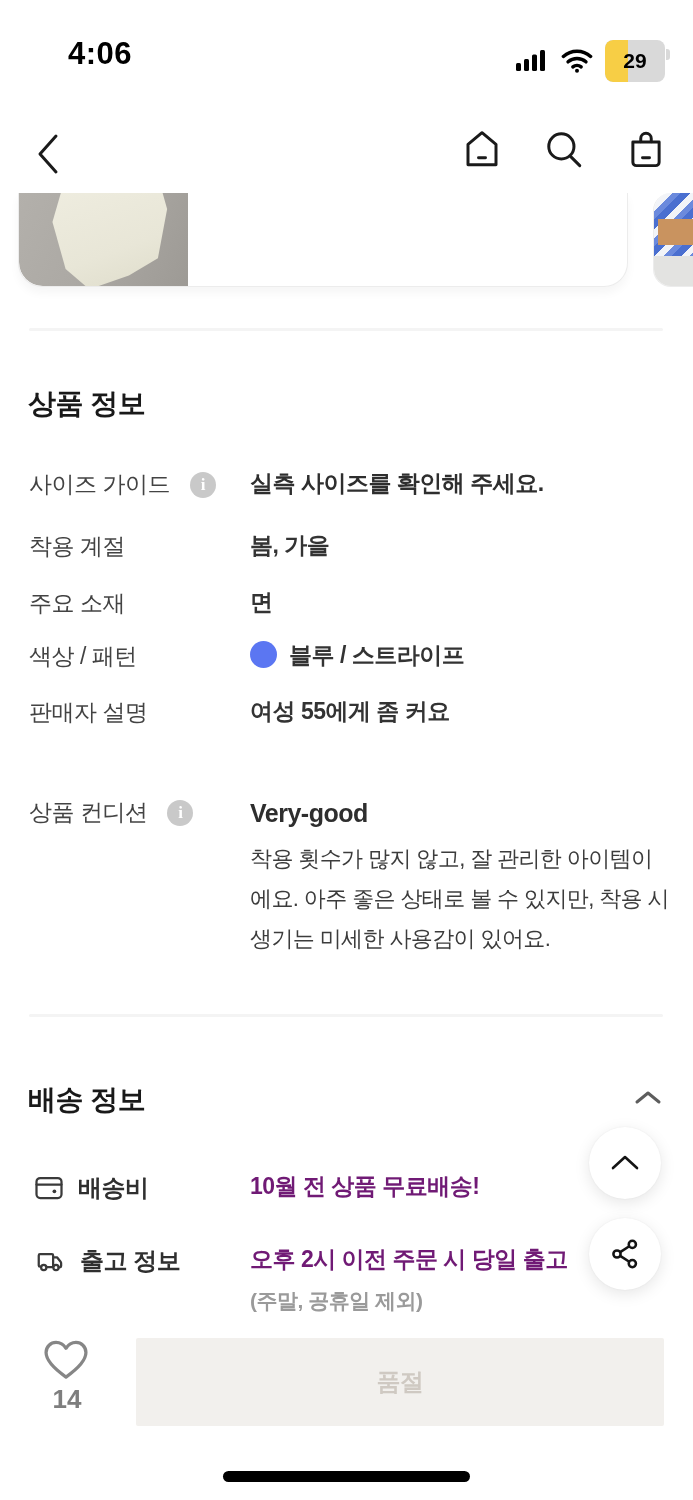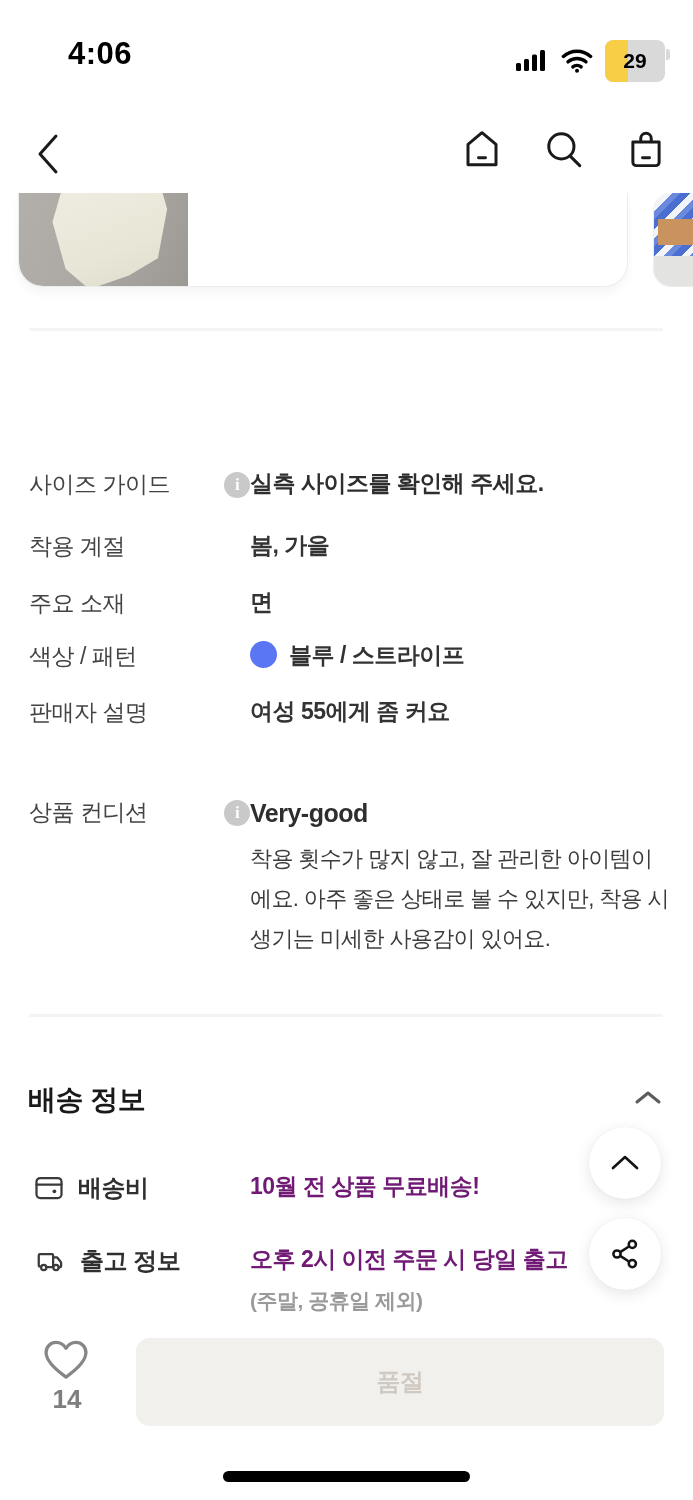--- a/index.html
+++ b/index.html
@@ -38,21 +38,21 @@
   .card-next .photo { position:absolute; inset:0 0 30px 0;
     background:repeating-linear-gradient(135deg,#4a6fd0 0 7px,#f2f4f8 7px 13px,#6b8add 13px 19px); }
   .card-next .box { position:absolute; left:4px; top:26px; width:41px; height:26px; background:#c9935f; }
   .card-next .floor { position:absolute; left:0; right:0; bottom:0; height:30px; background:#e3e3e1; }
 
   .divider { position:absolute; left:29px; width:634px; height:3px; background:#f4f4f4; border-radius:2px; }
 
   
   .section-title { position:absolute; left:28px; font-size:28px; font-weight:700; color:#191919; letter-spacing:-0.5px; }
   .info-row { position:absolute; left:29px; right:28px; display:flex; align-items:flex-start; }
-  .info-label { width:221px; flex:0 0 221px; font-size:23px; color:#434343; letter-spacing:-0.5px; display:flex; align-items:center; gap:10px;justify-content:space-between; }
+  .info-label { width:221px; flex:0 0 221px; font-size:23px; color:#434343; letter-spacing:-0.5px; display:flex; align-items:center; gap:20px; }
   .info-value { font-size:23px; font-weight:700; color:#2e2e2e; letter-spacing:-0.5px; line-height:1.3; }
   .info-value.medium { font-weight:600; color:#333; }
   .info-icon { width:26px; height:26px; border-radius:50%; background:#c9c9c9; color:#fff; display:inline-flex;
     align-items:center; justify-content:center; font-size:17px; font-weight:700; font-family:"Liberation Serif",serif; flex:0 0 26px; }
   .swatch { display:inline-block; width:27px; height:27px; border-radius:50%; margin-right:12px; vertical-align:-5px; }
   .multi-line div { margin-bottom:18px; font-weight:600; }
   .condition-desc { position:absolute; left:250px; width:420px; font-size:22px; color:#3c3c3c; line-height:40px; letter-spacing:-0.6px; }
 
   
   .section-chevron { position:absolute; right:30px; cursor:pointer; }
@@ -63,21 +63,21 @@
 
   
   .fab { position:absolute; width:72px; height:72px; border-radius:50%; background:#fff;
     box-shadow:0 4px 16px rgba(0,0,0,.10), 0 0 2px rgba(0,0,0,.06); display:flex; align-items:center; justify-content:center; cursor:pointer; }
 
   
   .bottombar { position:absolute; left:0; right:0; top:1330px; height:100px; }
   .like { position:absolute; left:40px; top:4px; width:54px; text-align:center; cursor:pointer; }
   .like-count { margin-top:2px; font-size:26px; font-weight:600; color:#7e7e7e; }
   .cta-button { position:absolute; left:136px; top:8px; width:528px; height:88px; background:#f2f0ed; border:none;
-    border-radius:14px; font-size:24px; font-weight:600; color:#cfc9c2; font-family:inherit; letter-spacing:-0.5px; }
+    border-radius:2px; font-size:24px; font-weight:600; color:#cfc9c2; font-family:inherit; letter-spacing:-0.5px; }
 
   .home-indicator { position:absolute; left:223px; top:1471px; width:247px; height:11px; border-radius:6px; background:#000; }
 
   svg { display:block; }
 </style>
 </head>
 <body>
 
 <div class="screen">
 
@@ -155,20 +155,21 @@
     </div>
     <div class="card-next">
       <div class="photo"></div>
       <div class="box"></div>
       <div class="floor"></div>
     </div>
   </div>
 
   <div class="divider" style="top:328px"></div>
 
+  <div class="section-title" style="top:385px">상품 정보</div>
 
   <div class="info-row" style="top:469px">
     <div class="info-label">
       <span>사이즈 가이드</span>
       <span class="info-icon">i</span>
     </div>
     <div class="info-value">실측 사이즈를 확인해 주세요.</div>
   </div>
 
   <div class="info-row" style="top:588px">

